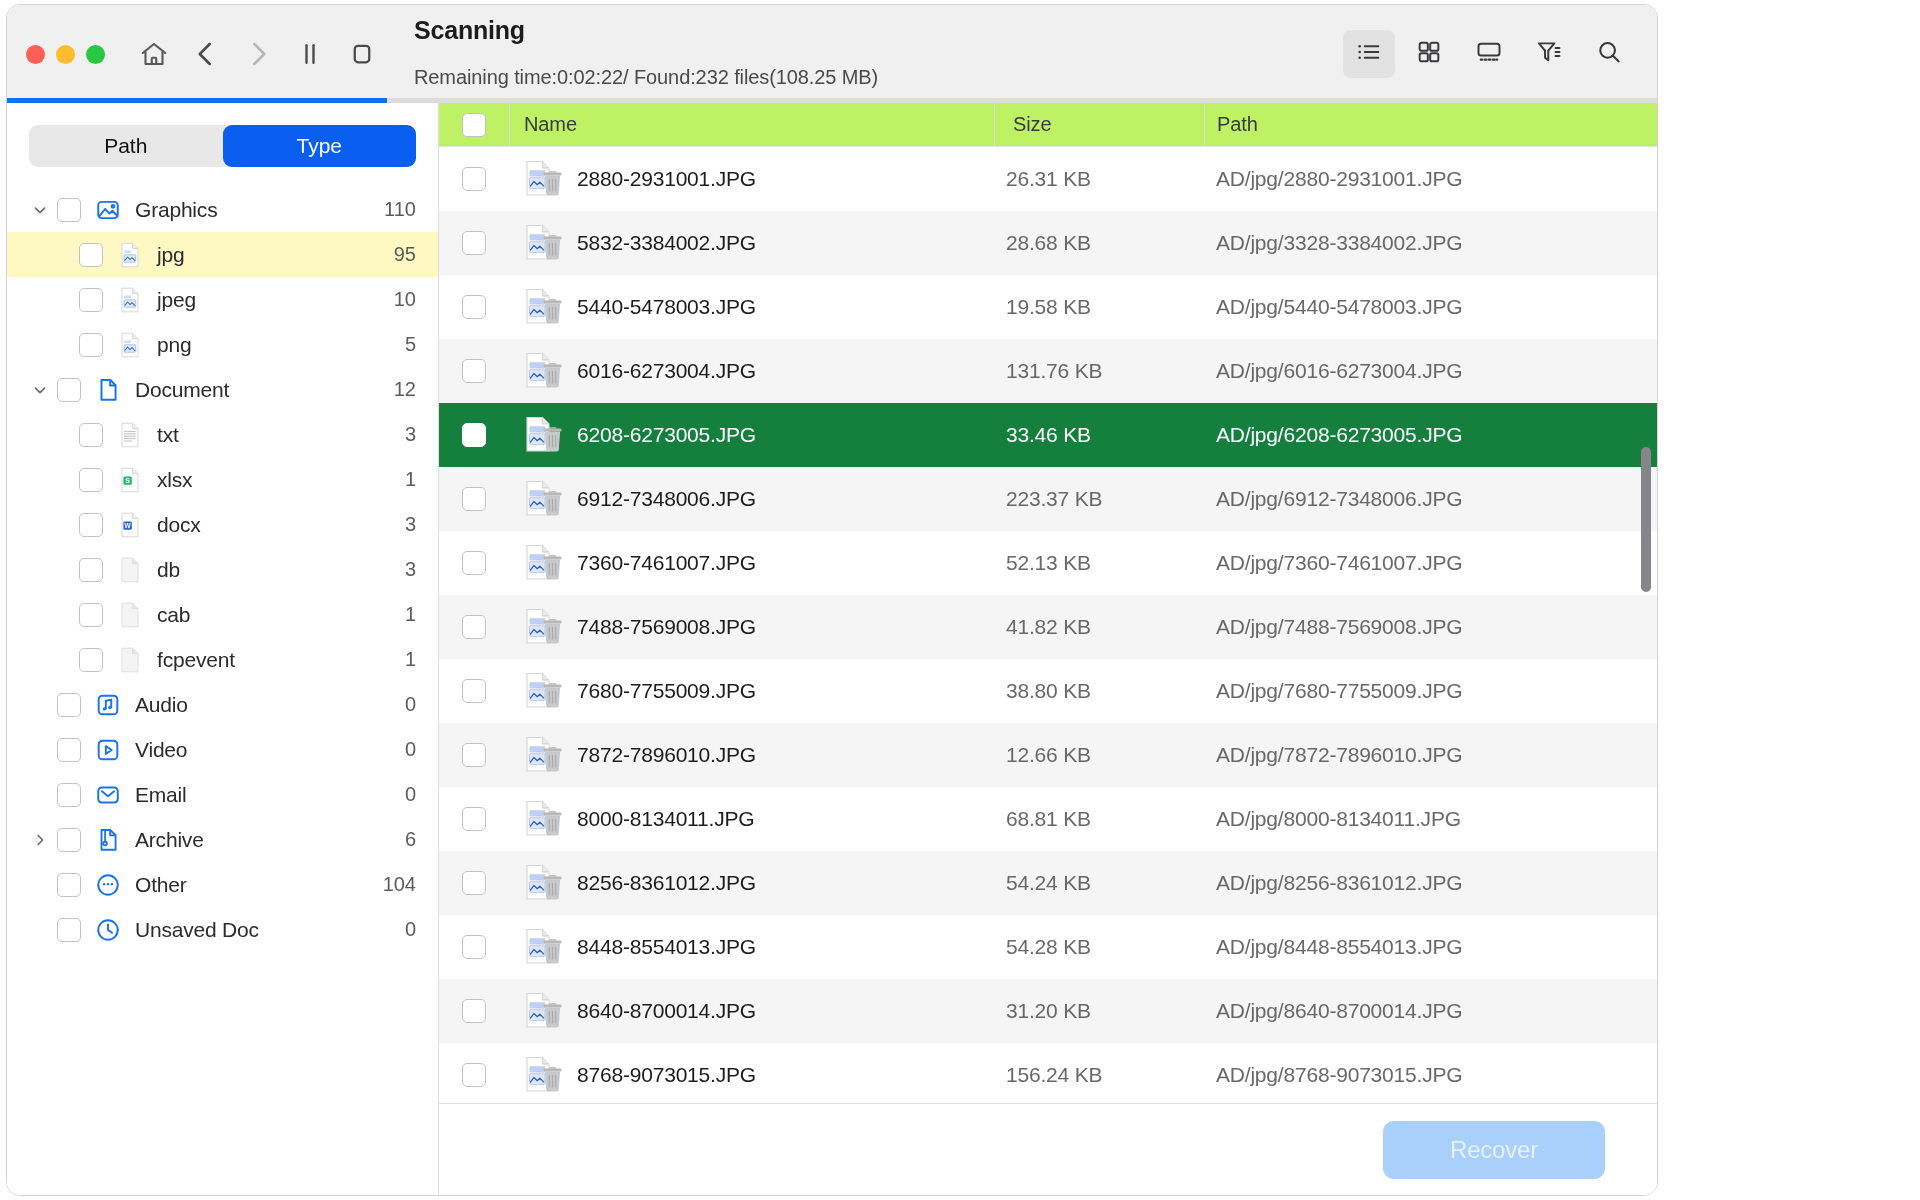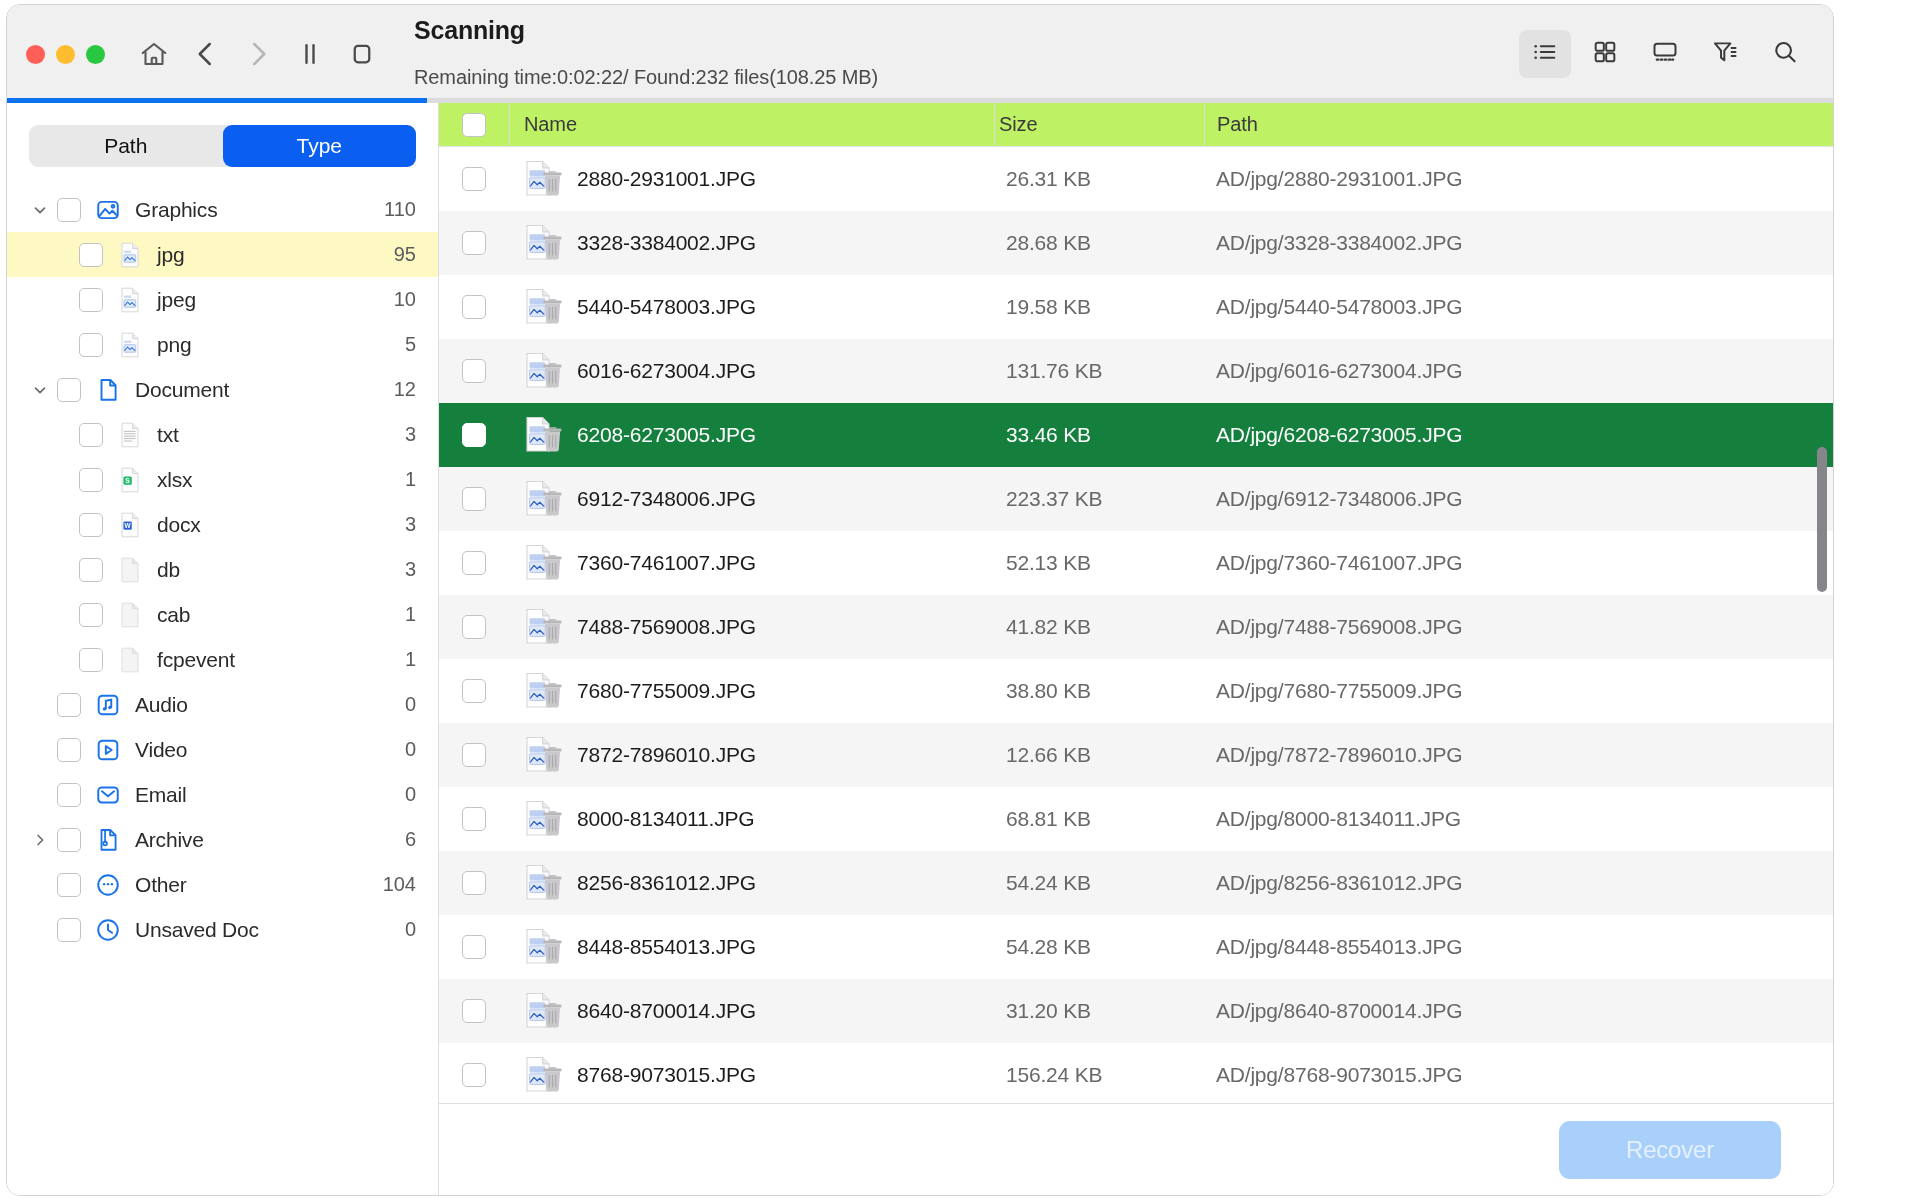--- a/index.html
+++ b/index.html
@@ -5,21 +5,21 @@
   html, body {
     margin: 0; padding: 0;
     width: 1920px; height: 1200px;
     background: #ffffff;
     font-family: "Liberation Sans", sans-serif;
     overflow: hidden;
   }
   .window {
     position: absolute;
     left: 6px; top: 4px;
-    width: 1828px; height: 1192px;
+    width: 1652px; height: 1192px;
     background: #ffffff;
     border-radius: 14px;
     border: 1px solid #d3d3d5;
     box-sizing: border-box;
     overflow: hidden;
     display: flex;
     flex-direction: column;
   }
 
   
@@ -181,21 +181,21 @@
   .th {
     font-size: 20px; color:#3a3a3c;
     position:relative;
     box-sizing:border-box;
     display:flex; align-items:center;
     height: 100%;
     letter-spacing: -0.1px;
   }
   .col-check { width: 70px; flex:0 0 70px; justify-content:center; }
   .col-name  { width: 485px; flex:0 0 485px; padding-left: 14px; border-left:1px solid #dcdcdc; }
-  .col-size  { width: 210px; flex:0 0 210px; padding-left: 4px; border-left:1px solid #dcdcdc; }
+  .col-size  { width: 210px; flex:0 0 210px; padding-left: 18px; border-left:1px solid #dcdcdc; }
   .col-path  { width: 450px; flex:0 0 450px; padding-left: 12px; border-left:1px solid #dcdcdc; }
   .col-created { flex:1 1 auto; padding-left: 14px; border-left:1px solid #dcdcdc; }
 
   .tbody {
     flex: 1 1 auto;
     overflow: hidden;
     position: relative;
   }
   .trw {
     height: 64px;
@@ -689,21 +689,21 @@
     <path d="M7.2 27.4 11 22.4l3.2 3.4 2.6-2.6 4.2 4.2" stroke="#2c63c0" stroke-width="1.3" fill="none" stroke-linejoin="round"></path>
     <rect x="20.5" y="13.6" width="18" height="2.9" rx="1.2" fill="#b7b7ba"></rect>
     <path d="M26 12.2h7.2v1.4H26z" fill="#b7b7ba"></path>
     <path d="M21.9 16.5h15.2l-1.3 18.2a2 2 0 0 1-2 1.8h-8.6a2 2 0 0 1-2-1.8z" fill="#c9c9cc"></path>
     <g stroke="#a9a9ad" stroke-width="1.1" stroke-linecap="round">
       <line x1="26.3" y1="20.4" x2="26.3" y2="32"></line>
       <line x1="29.5" y1="20.4" x2="29.5" y2="32"></line>
       <line x1="32.7" y1="20.4" x2="32.7" y2="32"></line>
     </g>
   </svg></span>
-              <span>3328-3384002.JPG</span>
+              <span>5832-3384002.JPG</span>
             </div>
             <div class="cell c-size">28.68 KB</div>
             <div class="cell c-path">AD/jpg/3328-3384002.JPG</div>
             <div class="cell c-created"></div>
           </div>
           <div class="trw">
             <div class="cell c-check">
               <div class="rcbox"></div>
             </div>
             <div class="cell c-name">

